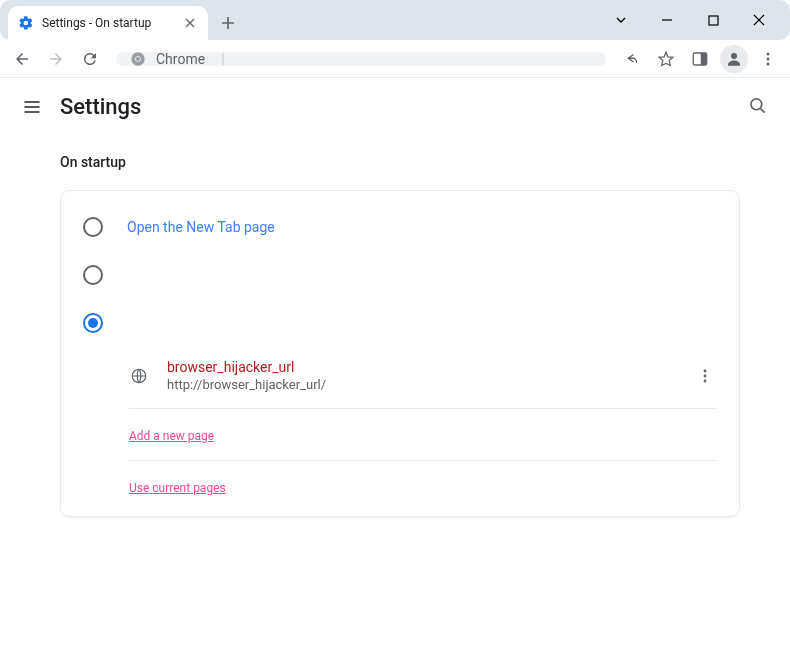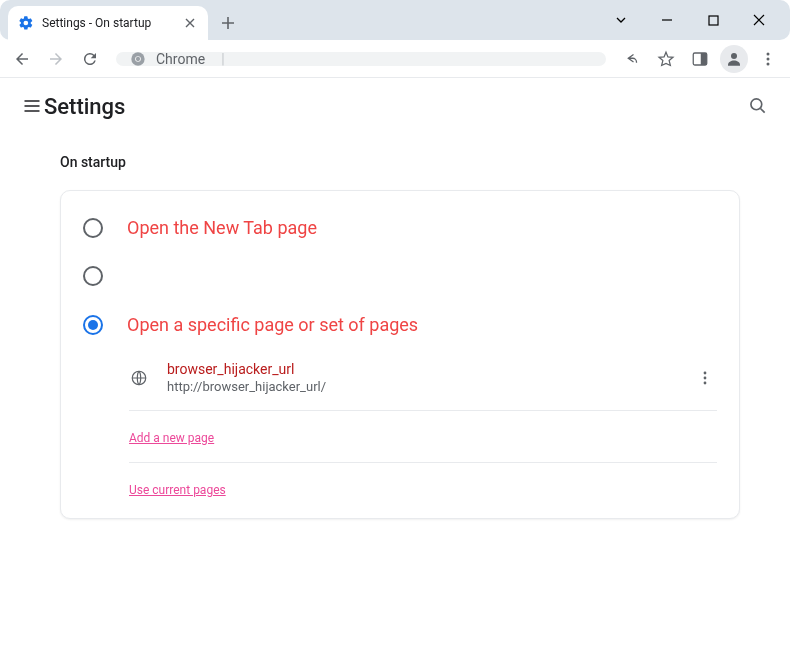--- a/index.html
+++ b/index.html
@@ -24,31 +24,31 @@
     .omnibox .chrome-icon { width: 16px; height: 16px; display: flex; align-items: center; justify-content: center; }
     .omnibox .url-chrome { color: #5f6368; }
     .omnibox .url-sep { color: #c5c8cc; margin: 0 6px; }
     .omnibox .url-path { color: #202124; flex: 1; }
     .action-btn { width: 28px; height: 28px; display: flex; align-items: center; justify-content: center; color: #5f6368; cursor: pointer; }
     .profile-btn { width: 28px; height: 28px; border-radius: 50%; background: #e8eaed; display: flex; align-items: center; justify-content: center; color: #5f6368; cursor: pointer; }
     
     
     .content { height: calc(100% - 78px); background: #fff; position: relative; }
     .app-header { height: 56px; display: flex; align-items: center; padding: 0 20px; justify-content: space-between; }
-    .app-header-left { display: flex; align-items: flex-start; }
+    .app-header-left { display: flex; align-items: flex-end; gap: 16px; }
     .hamburger { width: 24px; height: 24px; display: flex; align-items: center; justify-content: center; color: #5f6368; cursor: pointer; }
     .app-title { font-size: 22px; color: #202124; font-weight: 500; }
     .search-btn { width: 24px; height: 24px; display: flex; align-items: center; justify-content: center; color: #5f6368; cursor: pointer; }
     
     .page-area { padding: 20px 22px 0 60px; }
     .section-title { font-size: 14px; color: #202124; font-weight: 500; margin-bottom: 20px; }
     
     .card { background: #fff; border: 1px solid #e8eaed; border-radius: 10px; padding: 12px 0; box-shadow: 0 1px 2px rgba(60,64,67,0.08); max-width: 680px; }
     .radio-row { display: flex; align-items: center; padding: 14px 22px; gap: 24px; cursor: pointer; }
-    .radio-row .label { font-size: 18px; color: #ef4444; }
+    .radio-row .label { font-size: 14px; color: #3b82f6; }
     .radio-circle { width: 20px; height: 20px; border: 2px solid #5f6368; border-radius: 50%; display: flex; align-items: center; justify-content: center; flex-shrink: 0; }
     .radio-row.selected .radio-circle { border-color: #1a73e8; }
     .radio-row.selected .radio-circle::after { content: ''; width: 10px; height: 10px; background: #1a73e8; border-radius: 50%; }
     
     .sub-section { margin-left: 68px; margin-right: 22px; }
     .page-entry { display: flex; align-items: center; padding: 12px 0 16px 0; border-bottom: 1px solid #e8eaed; gap: 18px; }
     .page-entry .globe { width: 20px; height: 20px; display: flex; align-items: center; justify-content: center; color: #5f6368; flex-shrink: 0; }
     .page-entry .entry-text { flex: 1; }
     .page-entry .entry-title { font-size: 14px; color: #b91c1c; }
     .page-entry .entry-url { font-size: 13px; color: #5f6368; margin-top: 2px; }
@@ -190,21 +190,20 @@
     <div class="card">
       <div class="radio-row">
         <span class="radio-circle"></span>
         <span class="label">Open the New Tab page</span>
       </div>
       <div class="radio-row">
         <span class="radio-circle"></span>
       </div>
       <div class="radio-row selected">
         <span class="radio-circle"></span>
-        <span class="label">Open a specific page or set of pages</span>
       </div>
 
       <div class="sub-section">
         <div class="page-entry">
           <span class="globe">
             <svg width="18" height="18" viewBox="0 0 24 24">
                 <circle cx="12" cy="12" r="9" fill="none" stroke="#5f6368" stroke-width="1.6"></circle>
                 <path fill="none" stroke="#5f6368" stroke-width="1.6" d="M3 12h18M12 3c3 3 3 15 0 18M12 3c-3 3-3 15 0 18"></path>
               </svg>
           </span>

